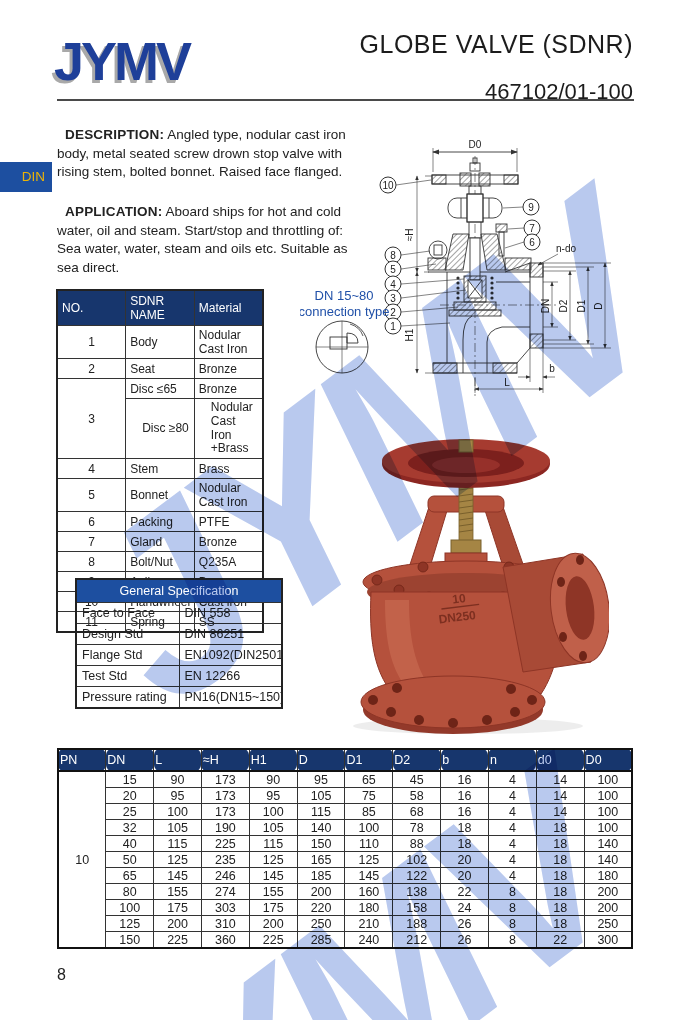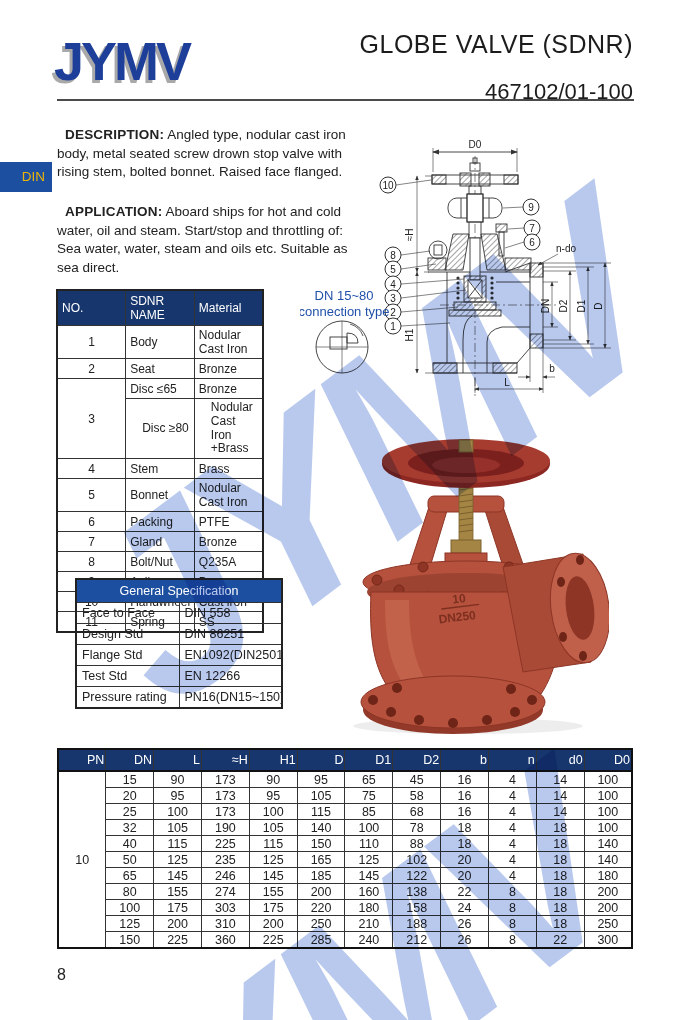--- a/index.html
+++ b/index.html
@@ -45,21 +45,21 @@
   #spec .spec-title{background:#1d4fa0;color:#fff;text-align:center;height:20px;font-size:12.5px;}
   #spec td{padding:2px 5px;height:16px;}
   #spec .lab{width:95px;}
   #spec tr.wide-label .lab{width:142px;}
 
   
   #dims{position:absolute;left:57px;top:748px;width:576px;font-size:12.5px;}
   #dims table{width:576px;border:2px solid #111;}
   #dims th{background:#17366d;color:#fff;height:18px;font-size:12.5px;border-bottom:2px solid #111;}
   #dims td{text-align:center;height:15px;padding:0;}
-  #dims th{text-align:right;}
+  #dims th{text-align:left;border-radius:6px;}
 
   .page-num{position:absolute;left:57px;top:966px;font-size:16px;color:#222;}
 
   
   #drawing{position:absolute;left:300px;top:130px;}
   #photo{position:absolute;left:333px;top:432px;}
   .svgtxt{font-family:"Liberation Sans",sans-serif;}
 
   
   .wm{position:absolute;z-index:6;pointer-events:none;mix-blend-mode:multiply;

